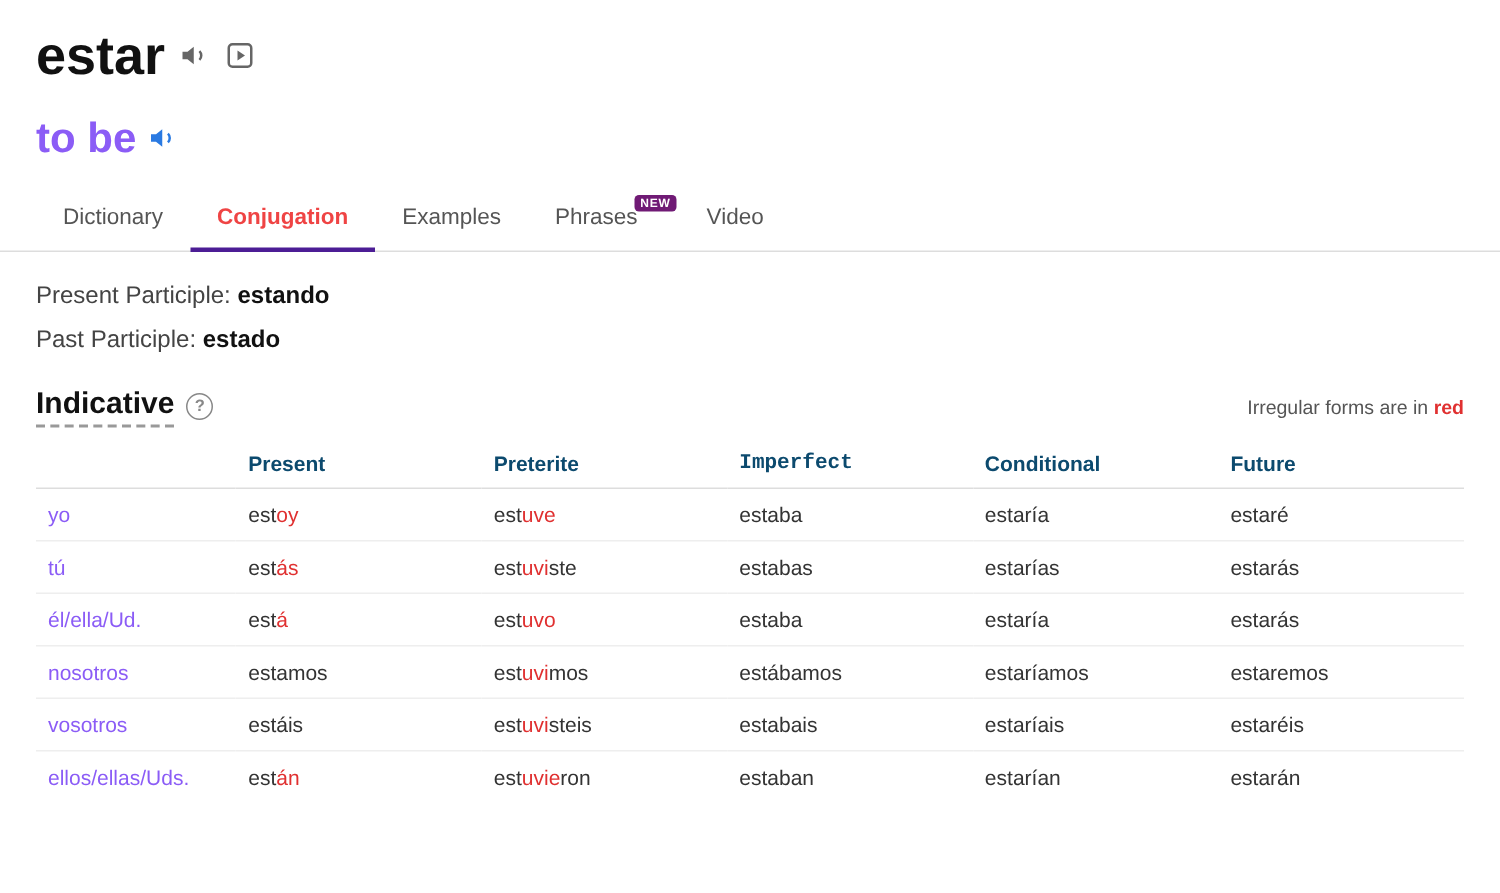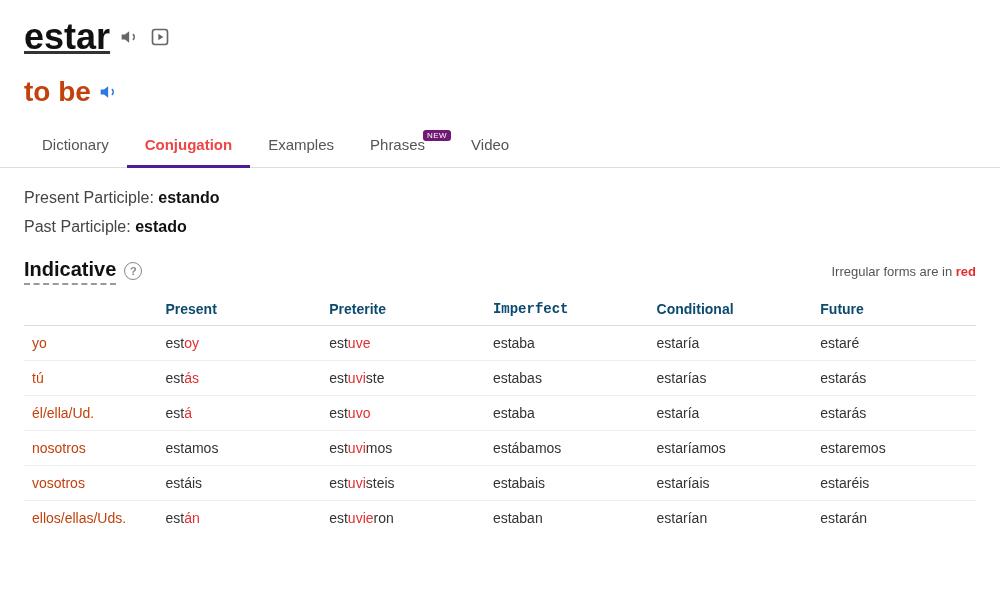--- a/index.html
+++ b/index.html
@@ -14,21 +14,20 @@
 
     .header {
       padding: 16px 24px 8px 24px;
     }
 
     .word-title {
       display: flex;
       align-items: center;
       gap: 10px;
       margin-bottom: 4px;
-      text-decoration: underline;
     }
 
     .word-main {
       font-size: 36px;
       font-weight: 800;
       color: #111;
     }
 
     .icon-btn {
       display: inline-flex;
@@ -42,21 +41,21 @@
       width: 20px;
       height: 20px;
     }
 
     .word-translation {
       display: flex;
       align-items: center;
       gap: 8px;
       font-size: 28px;
       font-weight: 600;
-      color: #c2410c;
+      color: #8b5cf6;
       margin-top: 18px;
     }
 
     .tabs {
       display: flex;
       border-bottom: 1px solid #ddd;
       padding: 0 24px;
       margin-top: 8px;
     }
 
@@ -77,21 +76,21 @@
       border-bottom: 3px solid #4c1d95;
     }
 
     .tab-new-badge {
       position: absolute;
       top: 6px;
       right: 2px;
       background: #701a75;
       color: #fff;
       font-size: 8px;
-      font-weight: 400;
+      font-weight: 700;
       padding: 1px 4px;
       border-radius: 3px;
       letter-spacing: 0.5px;
     }
 
     .content {
       padding: 16px 24px;
     }
 
     .participles {
@@ -171,21 +170,21 @@
       padding: 9px 12px 9px 8px;
       border-bottom: 1px solid #eee;
       vertical-align: top;
     }
 
     .conj-table tr:last-child td {
       border-bottom: none;
     }
 
     .conj-table td:first-child {
-      color: #c2410c;
+      color: #8b5cf6;
       min-width: 100px;
     }
 
     .red { color: #e03030; }
 
     .col-pronoun { width: 100px; }
     .col-present { width: 140px; }
     .col-preterite { width: 140px; }
     .col-imperfect { width: 140px; font-family: Liberation Mono, monospace; }
     .col-conditional { width: 140px; }

